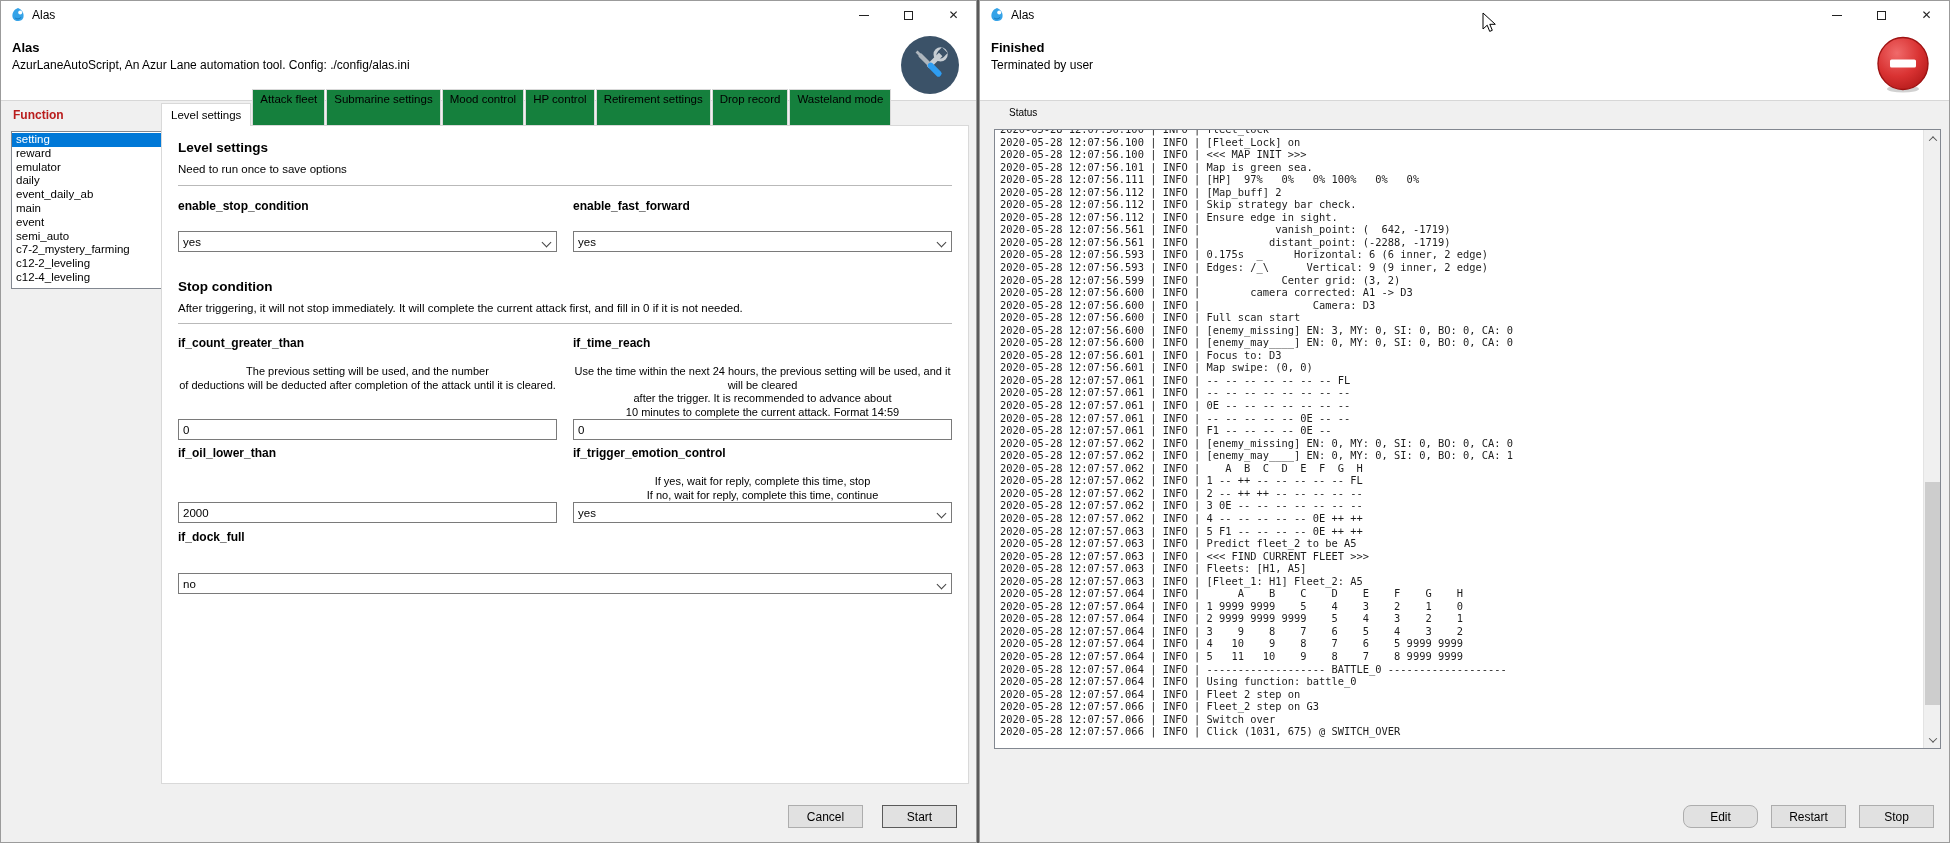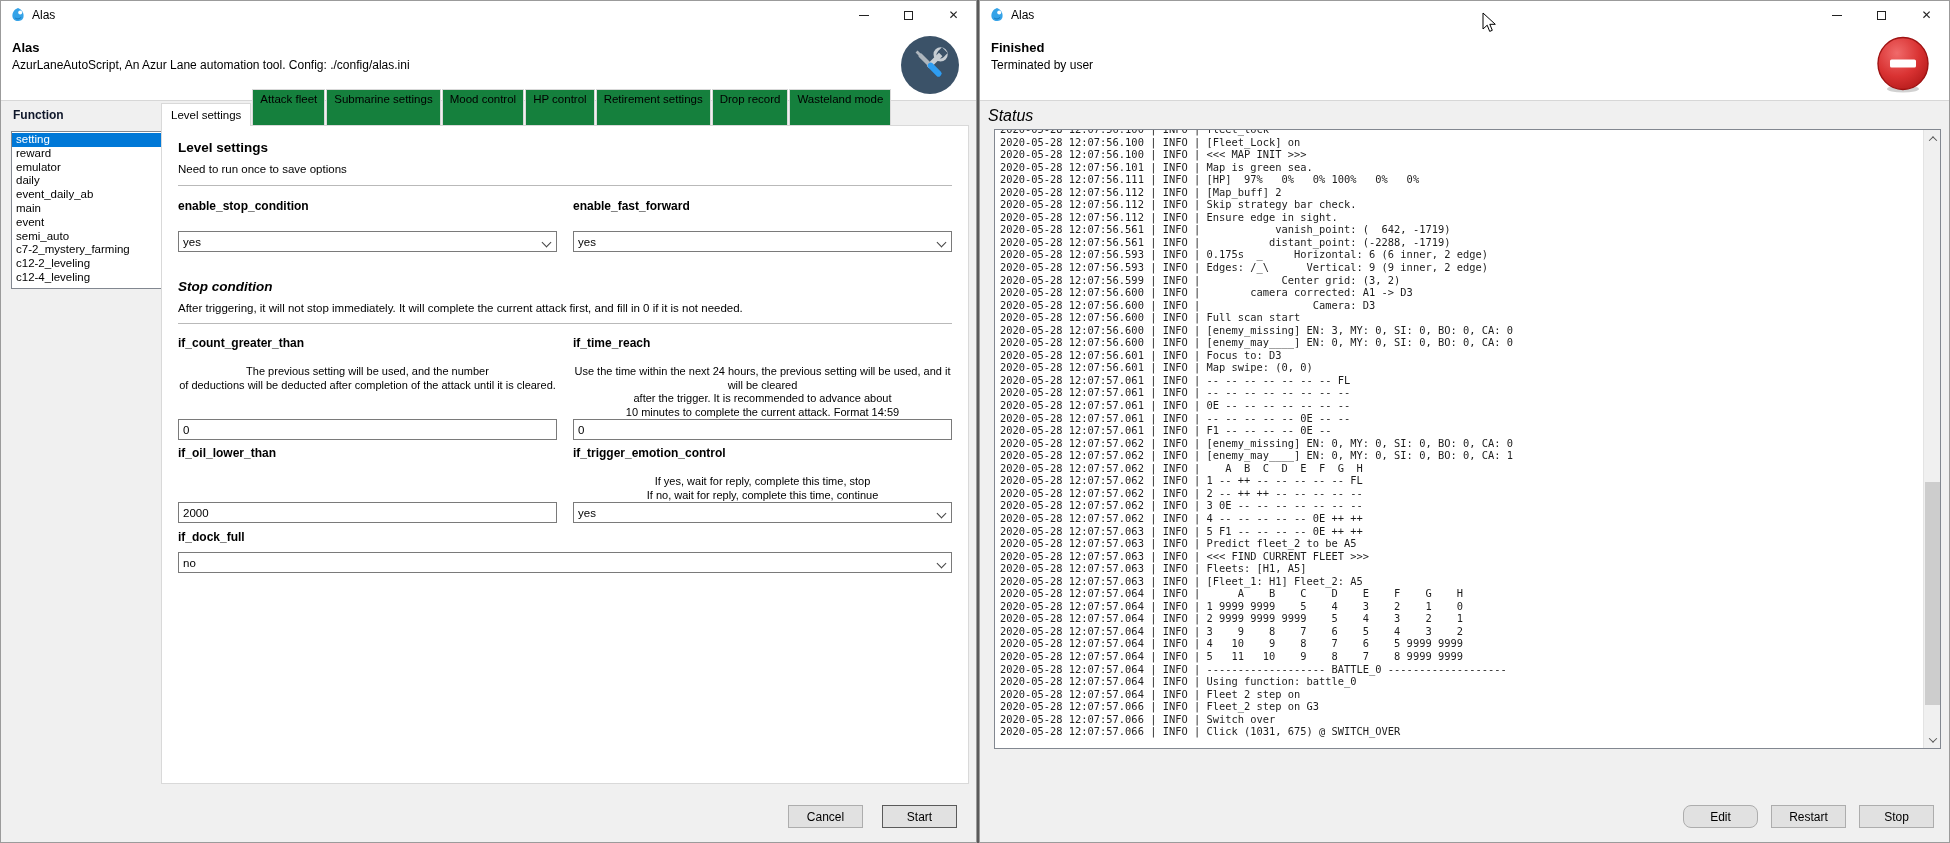--- a/index.html
+++ b/index.html
@@ -18,21 +18,21 @@
   .glyph-max { width:9px; height:9px; border:1px solid #222; display:block; }
   .glyph-close { font-size:12px; color:#222; line-height:1; }
 
   
   .app-header { position:absolute; left:0; top:28px; right:0; height:72px; background:#ffffff; border-bottom:1px solid #d7d7d7; }
   .hdr-title { position:absolute; left:11px; top:11px; font-size:13px; font-weight:bold; color:#000; }
   .hdr-sub   { position:absolute; left:11px; top:29px; font-size:12px; color:#000; }
   .hdr-badge { position:absolute; right:17px; top:7px; width:58px; height:58px; }
 
   
-  .fn-label { position:absolute; left:12px; top:107px; font-size:12px; font-weight:bold; color:#0f172a; }
+  .fn-label { position:absolute; left:12px; top:107px; font-size:12px; font-weight:bold; color:#b91c1c; }
   .listbox { position:absolute; left:10px; top:130px; width:154px; height:158px; background:#fff; border:1px solid #828790; padding:1px 0; overflow:hidden; }
   .list-item { font-size:11.5px; line-height:13.8px; padding:0 4px; color:#000; white-space:nowrap; }
   .list-item.selected { background:#0078d7; color:#fff; }
 
   
   .tabbar { position:absolute; left:160px; top:101px; display:flex; align-items:flex-end; height:23px; z-index:2; }
   .tab { height:36px; line-height:19px; background:#15803d; border:1px solid #d9d9d9; border-bottom:none; padding:0 7px; font-size:11.5px; color:#000; margin-right:1px; white-space:nowrap; }
   .tab.active { height:23px; line-height:22px; background:#fff; margin-bottom:-1px; padding:0 9px; }
   .tabpanel { position:absolute; left:160px; top:124px; width:808px; height:659px; background:#fff; border:1px solid #d9d9d9; padding:14px 16px; z-index:1; }
 
@@ -40,38 +40,38 @@
   .sec-desc { font-size:11.5px; color:#000; line-height:14px; margin-top:6px; white-space:pre-line; }
   .hr { border:none; border-top:1px solid #b9b9b9; margin-top:9px; }
   .grid2 { display:grid; grid-template-columns:1fr 1fr; column-gap:16px; }
   .cell { display:flex; flex-direction:column; }
   .f-label { font-size:12px; font-weight:bold; color:#000; line-height:15px; }
   .f-help { font-size:11px; color:#000; line-height:13.5px; margin-top:14px; white-space:pre-line;text-align:center; }
   .t-input { margin-top:auto; height:21px; border:1px solid #7a7a7a; background:#fff; font-size:11.5px; font-family:"Liberation Sans",sans-serif; padding:0 4px; color:#000; width:100%; }
   .combo { margin-top:auto; height:21px; border:1px solid #7a7a7a; background:#fff; display:flex; align-items:center; padding:0 4px; font-size:11.5px; color:#000; position:relative; }
   .combo .chev { position:absolute; right:6px; top:7px; width:7px; height:7px; border-left:1px solid #444; border-top:1px solid #444; transform:rotate(225deg); }
   .row1 { height:53px; margin-top:13px; }
-  .h2m  { margin-top:27px;font-style:italic; }
+  .h2m  { margin-top:27px; }
   .hr2  { margin-top:8px; }
   .row2 { height:90px; margin-top:12px; }
   .row3 { height:62px; margin-top:20px; }
   .row4 { margin-top:22px; display:flex; flex-direction:column; }
-  .row4 .combo { margin-top:7px; }
+  .row4 .combo { margin-top:28px; }
 
   
   .btn { position:absolute; bottom:14px; width:75px; height:23px; background:#e1e1e1; border:1px solid #adadad; font-size:12px; color:#000; display:flex; align-items:center; justify-content:center; }
   .btn.default { border-color:#5a5a5a; }
   #btn-cancel { right:113px; }
   #btn-start  { right:19px; }
   #btn-edit    { right:191px;border-radius:8px; }
   #btn-restart { right:103px; }
   #btn-close   { right:15px; }
 
   
-  .status-label { position:absolute; left:8px; top:106px; font-size:16px; color:#000;font-style:italic; }
+  .status-label { position:absolute; left:29px; top:106px; font-size:10px; color:#000; }
   .logbox { position:absolute; left:14px; top:128px; width:947px; height:620px; background:#fff; border:1px solid #828790; overflow:hidden; }
   .log { position:absolute; left:5px; top:-7px; right:18px; bottom:0; overflow:hidden; }
   .log-line { font-family:"DejaVu Sans Mono", monospace; font-size:10.4px; line-height:12.55px; color:#1c1c1c; white-space:pre; }
   .scrollbar { position:absolute; right:0; top:0; width:17px; height:100%; background:#f0f0f0; border-left:1px solid #e3e3e3; }
   .sb-btn { position:absolute; left:0; width:17px; height:17px; display:flex; align-items:center; justify-content:center; }
   .sb-up { top:0; } .sb-down { bottom:0; }
   .sb-chev { width:6px; height:6px; border-left:1px solid #555; border-top:1px solid #555; display:block; }
   .sb-up .sb-chev { transform:rotate(45deg) translate(1px,1px); }
   .sb-down .sb-chev { transform:rotate(225deg) translate(1px,1px); }
   .sb-thumb { position:absolute; left:1px; width:15px; top:57%; height:36%; background:#cdcdcd; }

